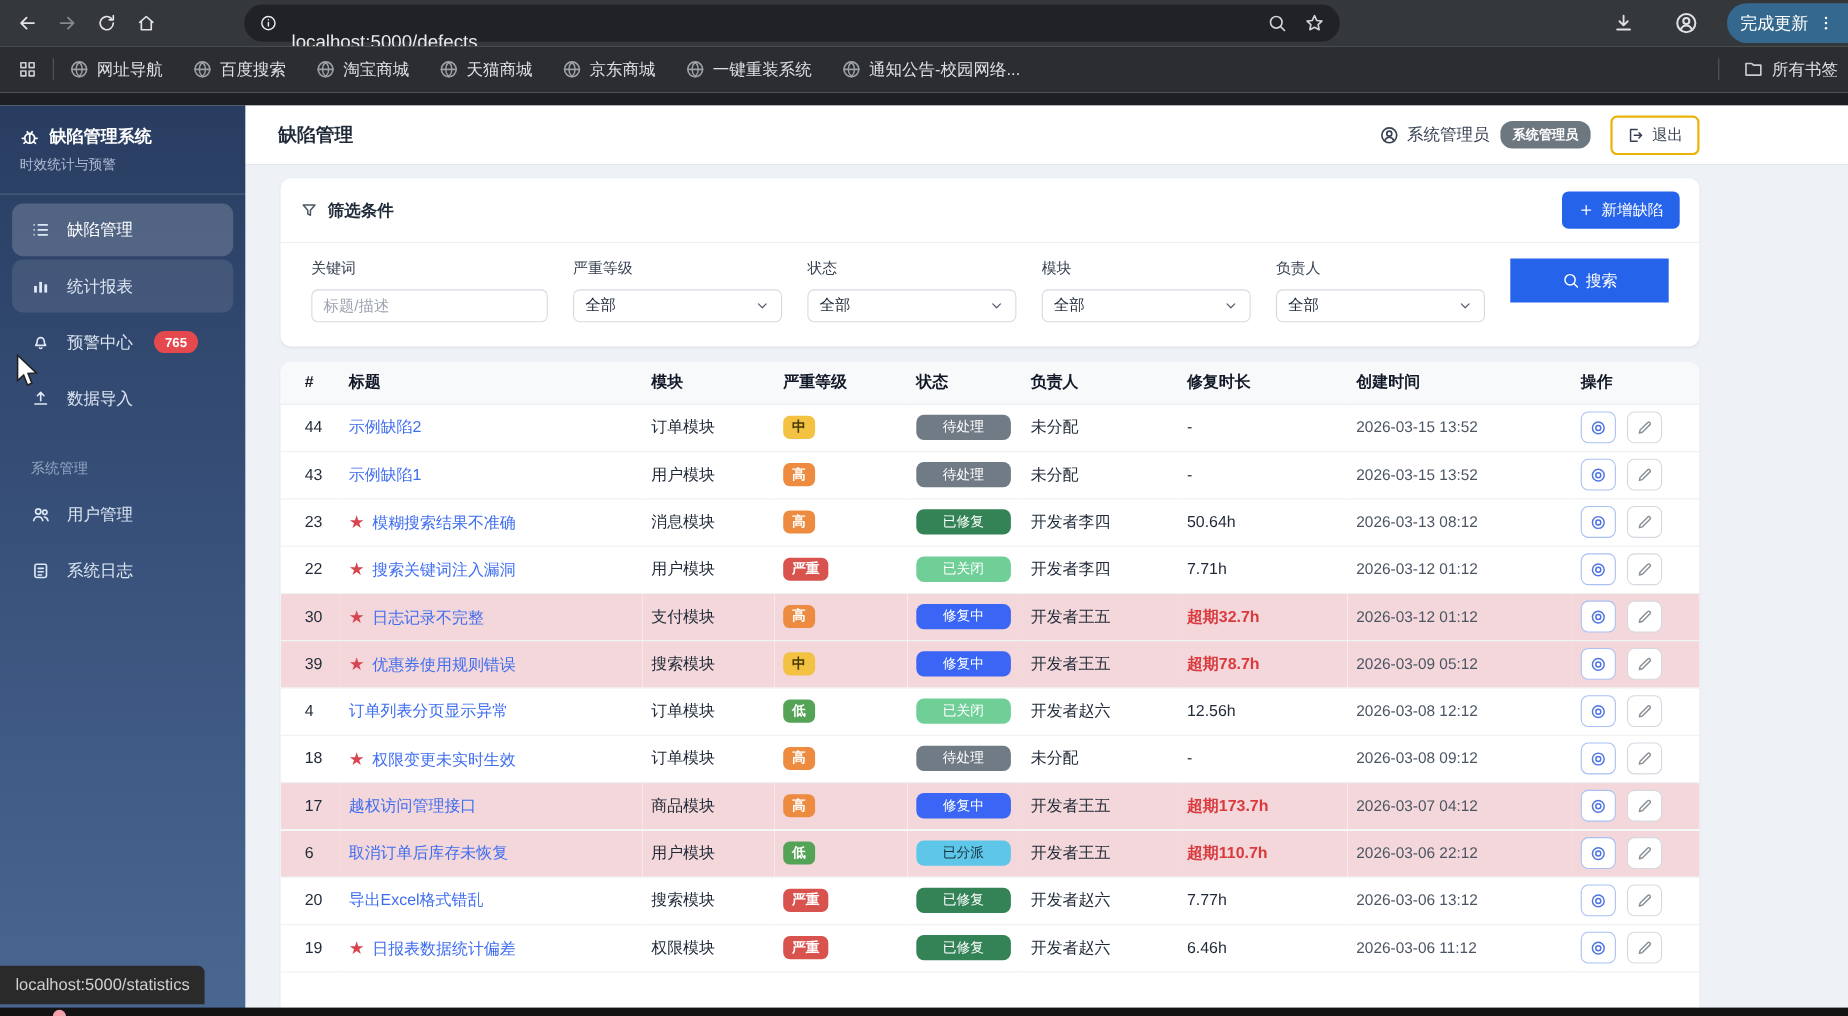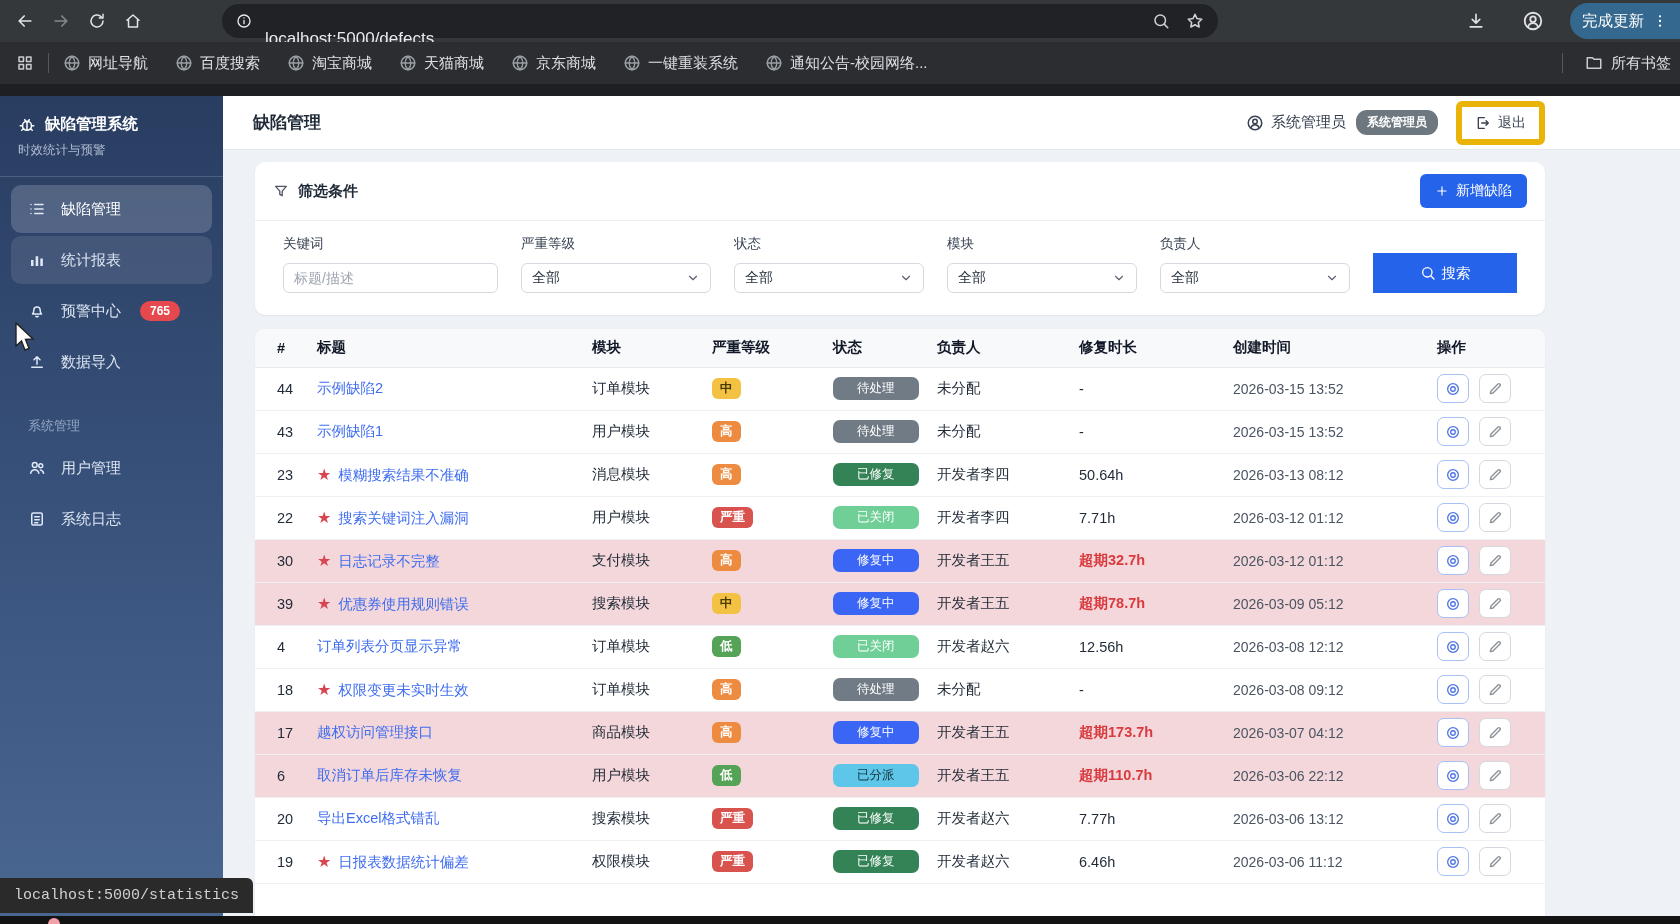--- a/index.html
+++ b/index.html
@@ -44,40 +44,40 @@
   .side-divider{border-top:1px solid rgba(255,255,255,.16);margin:17px 0 8px;}
   .nav-item{height:48px;margin:3px 11px;display:flex;align-items:center;gap:15px;padding:0 17px;
     border-radius:10px;font-size:15px;color:#dce5f2;}
   .nav-item.active{background:rgba(255,255,255,.18);color:#fff;}
   .nav-item.hov{background:rgba(255,255,255,.10);}
   .nav-ic{color:#dfe8f6;}
   .badge-pill{background:#e5484d;color:#fff;font-size:12px;font-weight:bold;border-radius:11px;
     padding:3px 10px;margin-left:4px;}
   .section-label{color:#93a5c1;font-size:13px;padding:28px 28px 6px;}
   .status-tip{position:absolute;left:0;top:878px;background:#2a2a2b;color:#cfd0d1;font-size:15px;
-    padding:9px 14px;border-radius:0 6px 0 0;white-space:nowrap;z-index:5;font-family:Liberation Mono, monospace;}
+    padding:9px 14px;border-radius:0 6px 0 0;white-space:nowrap;z-index:5;}
 
   .main{flex:1;display:flex;flex-direction:column;background:#eef1f5;overflow:hidden;}
   .main-header{height:54px;background:#fff;border-bottom:1px solid #e4e7eb;display:flex;
     align-items:center;padding:0 135px 0 30px;flex:none;}
   .page-title{font-size:17px;font-weight:bold;color:#1f2937;}
   .user-cluster{margin-left:auto;display:flex;align-items:center;gap:10px;}
   .user-name{font-size:15px;color:#374151;display:flex;gap:7px;align-items:center;}
   .role-badge{background:#6d7780;color:#fff;font-size:12px;padding:4px 11px;border-radius:11px;font-weight:bold;}
-  .logout-btn{display:flex;gap:7px;align-items:center;border:6px solid #eab308;border-radius:6px;
+  .logout-btn{display:flex;gap:7px;align-items:center;border:2px solid #eab308;border-radius:6px;
     padding:7px 13px;font-size:14px;color:#374151;background:#fff;margin-left:8px;}
 
   .content{padding:12px 135px 0 32px;}
   .card{background:#fff;border-radius:10px;box-shadow:0 1px 2px rgba(16,24,40,.06);}
   .filter-head{display:flex;align-items:center;padding:12px 18px;border-bottom:1px solid #edf0f3;}
   .filter-title{font-size:15px;font-weight:bold;color:#1f2937;display:flex;gap:9px;align-items:center;}
   .filter-title .ic{color:#4b5563;}
   .add-btn{margin-left:auto;background:#2563eb;color:#fff;border:none;border-radius:6px;
     padding:8px 15px;font-size:14px;display:flex;gap:7px;align-items:center;}
-  .filter-body{display:flex;gap:23px;padding:14px 28px 22px;align-items:flex-end;}
+  .filter-body{display:flex;gap:23px;padding:14px 28px 22px;align-items:flex-start;}
   .field{display:flex;flex-direction:column;gap:10px;}
   .field label{font-size:13.5px;color:#374151;}
   .field input{width:215px;height:30px;border:1px solid #d6dae0;border-radius:6px;font-size:14px;
     padding:0 10px;color:#c2410c;font-family:inherit;}
   .field input::placeholder{color:#9ca3af;}
   .select{width:190px;height:30px;border:1px solid #d6dae0;border-radius:6px;font-size:14px;
     padding:0 10px;color:#1f2937;background:#fff;display:flex;align-items:center;
     justify-content:space-between;}
   .select .ic{color:#5a6270;}
   .search-btn{height:40px;width:168px;background:#2563eb;color:#fff;border:none;border-radius:0;

